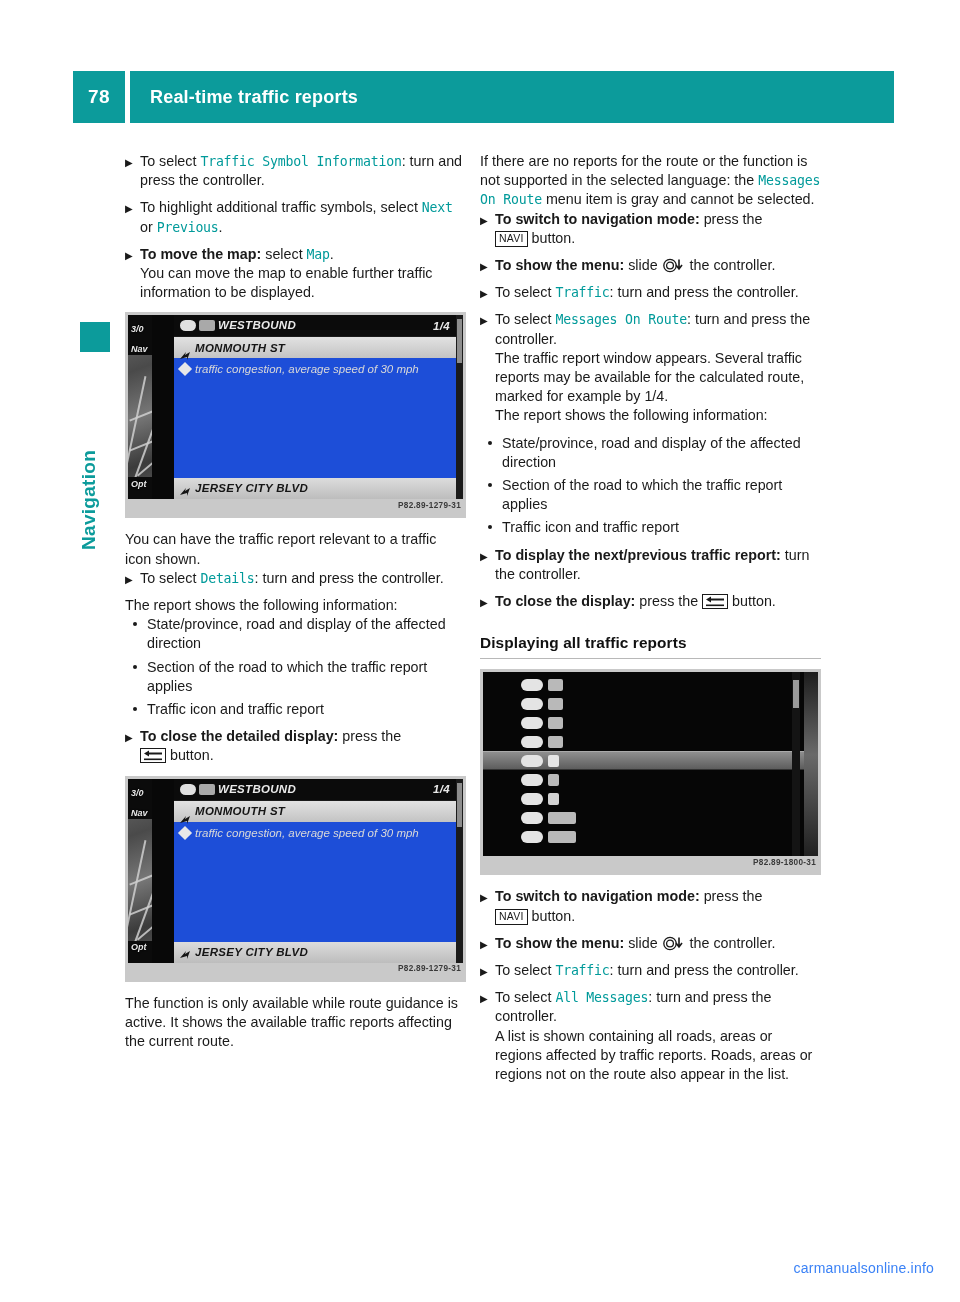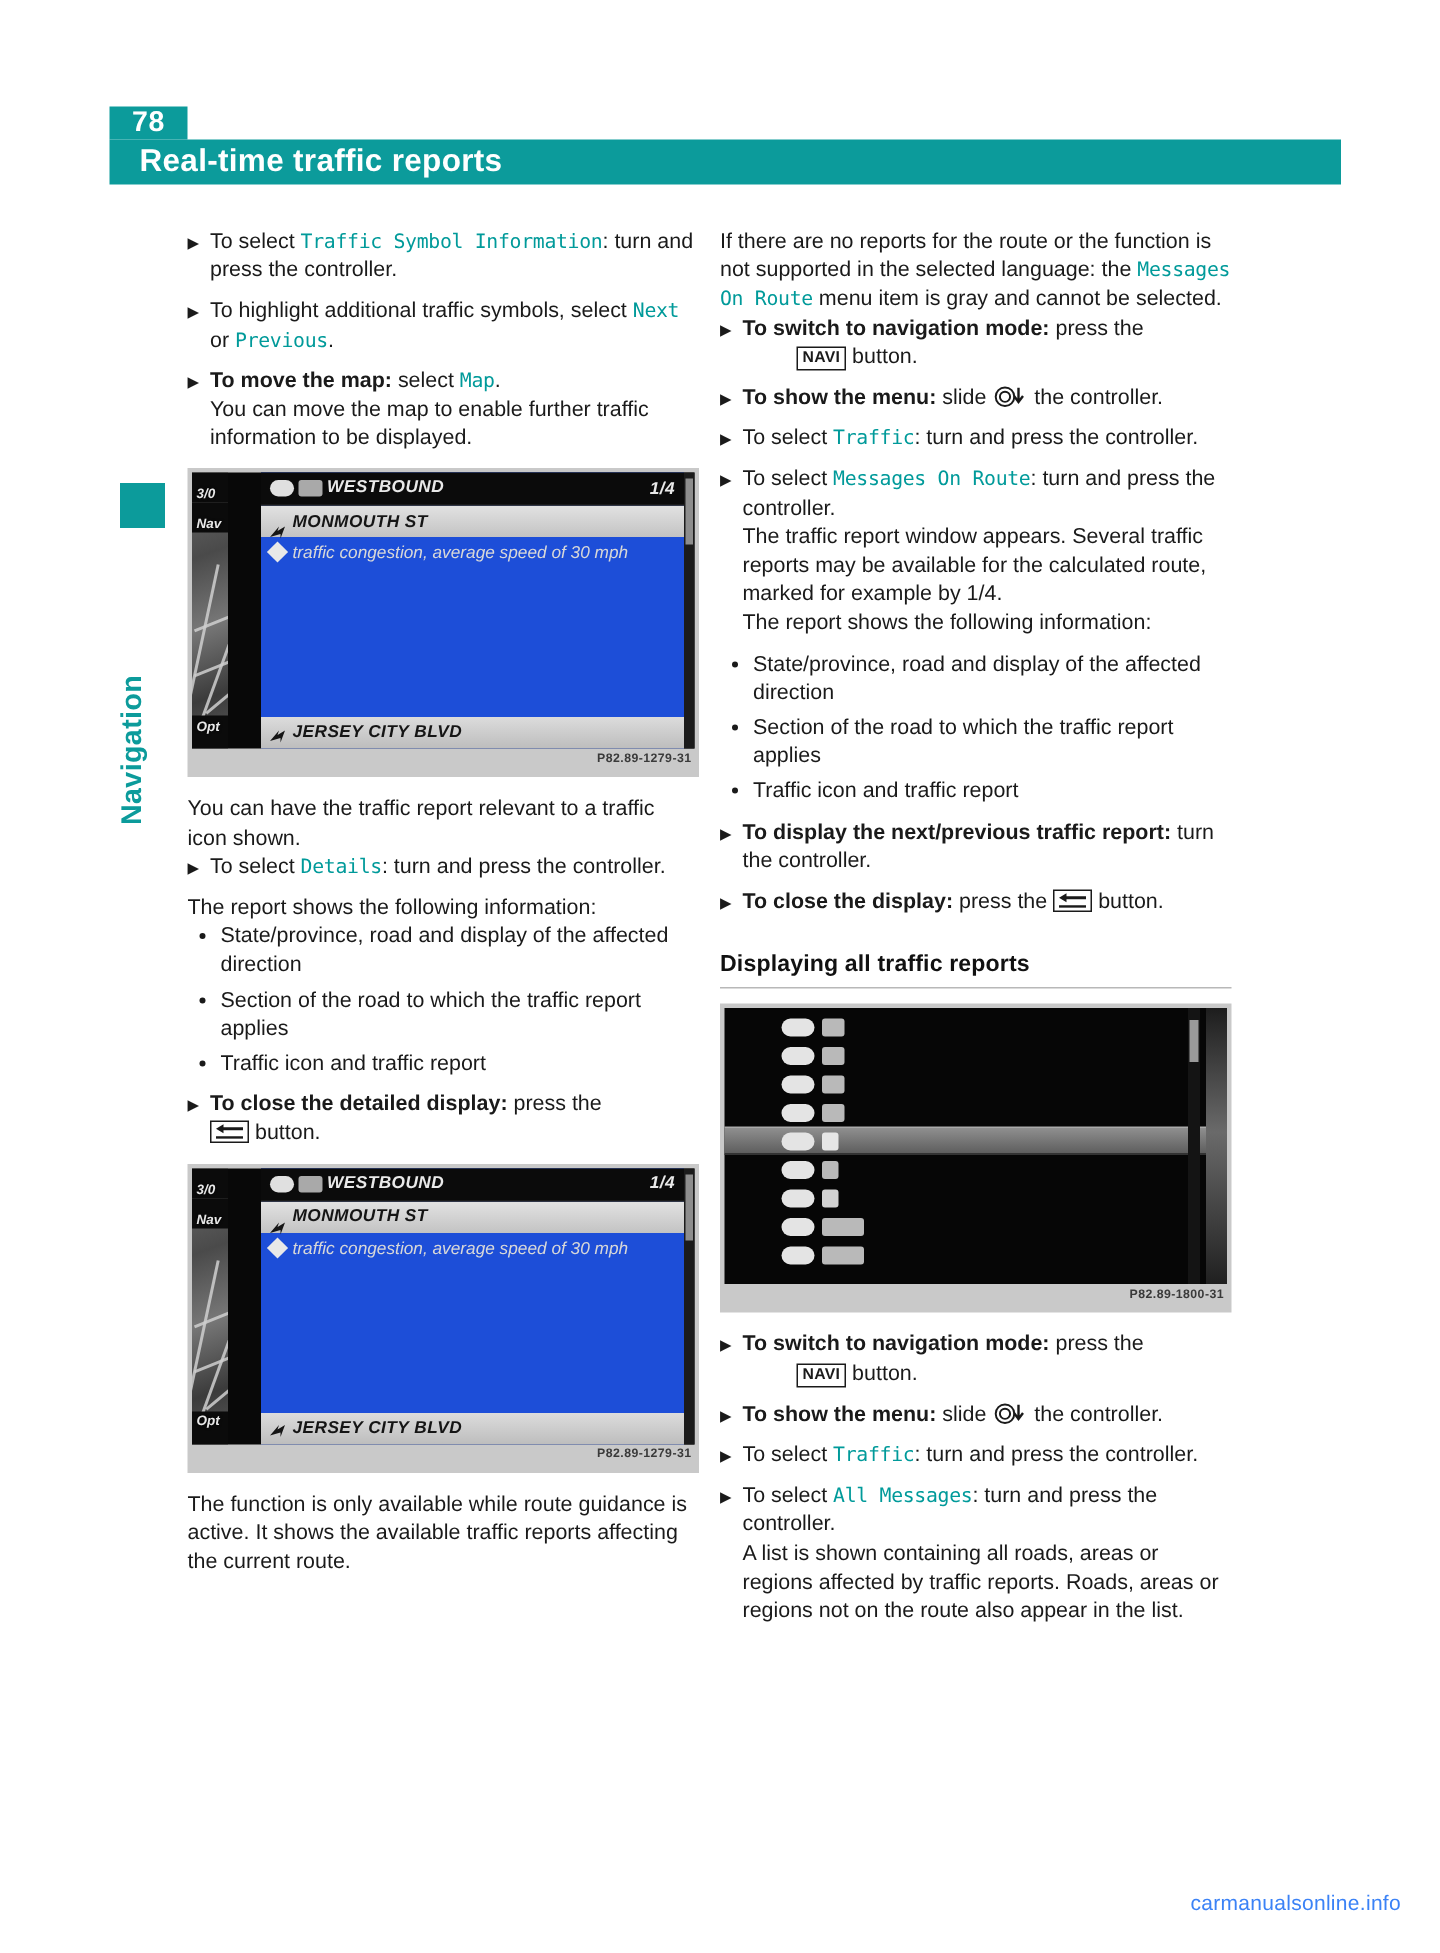--- a/index.html
+++ b/index.html
@@ -15,39 +15,38 @@
     background: #fff;
   }
 
   
   .header {
     position: absolute;
     left: 73px; top: 71px;
     width: 821px; height: 52px;
     display: flex;
     align-items: stretch;
-    flex-direction: column;
   }
   .header-num {
     width: 52px;
     background: var(--teal, #0c9b9b);
     color: #fff;
     font-size: 19px;
     font-weight: bold;
     display: flex;
     align-items: center;
     justify-content: center;
     letter-spacing: .5px;
   }
   .header-gap { width: 5px; background: #fff; }
   .header-title {
     flex: 1;
     background: var(--teal, #0c9b9b);
     color: #fff;
-    font-size: 21px;
+    font-size: 18px;
     font-weight: bold;
     display: flex;
     align-items: center;
     padding-left: 20px;
     letter-spacing: .2px;
   }
 
   
   .tab-square {
     position: absolute;
@@ -124,25 +123,24 @@
     letter-spacing: -0.2px;
   }
   .b { font-weight: bold; }
 
   
   .key-navi {
     display: inline-block;
     border: 1.4px solid #1a1a1a;
     padding: 0px 3px 1px 3px;
     font-size: 10.5px;
-    font-weight: bold;
+    font-weight: normal;
     line-height: 13px;
     vertical-align: 1px;
     letter-spacing: .2px;
-    margin-left: 36px;
   }
   .key-back {
     display: inline-block;
     position: relative;
     border: 1.4px solid #1a1a1a;
     width: 26px; height: 15px;
     vertical-align: -3px;
   }
   .key-back svg { position: absolute; left: 3px; top: 1px; }
   .ctrl-icon {

